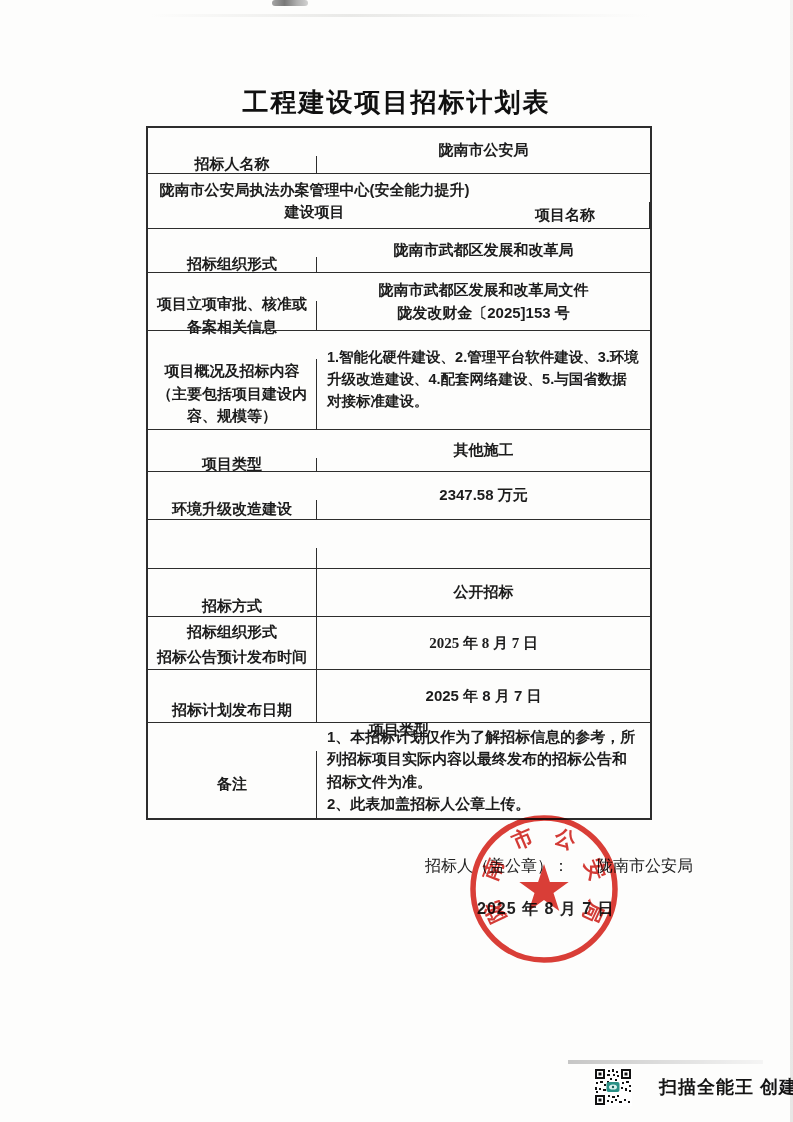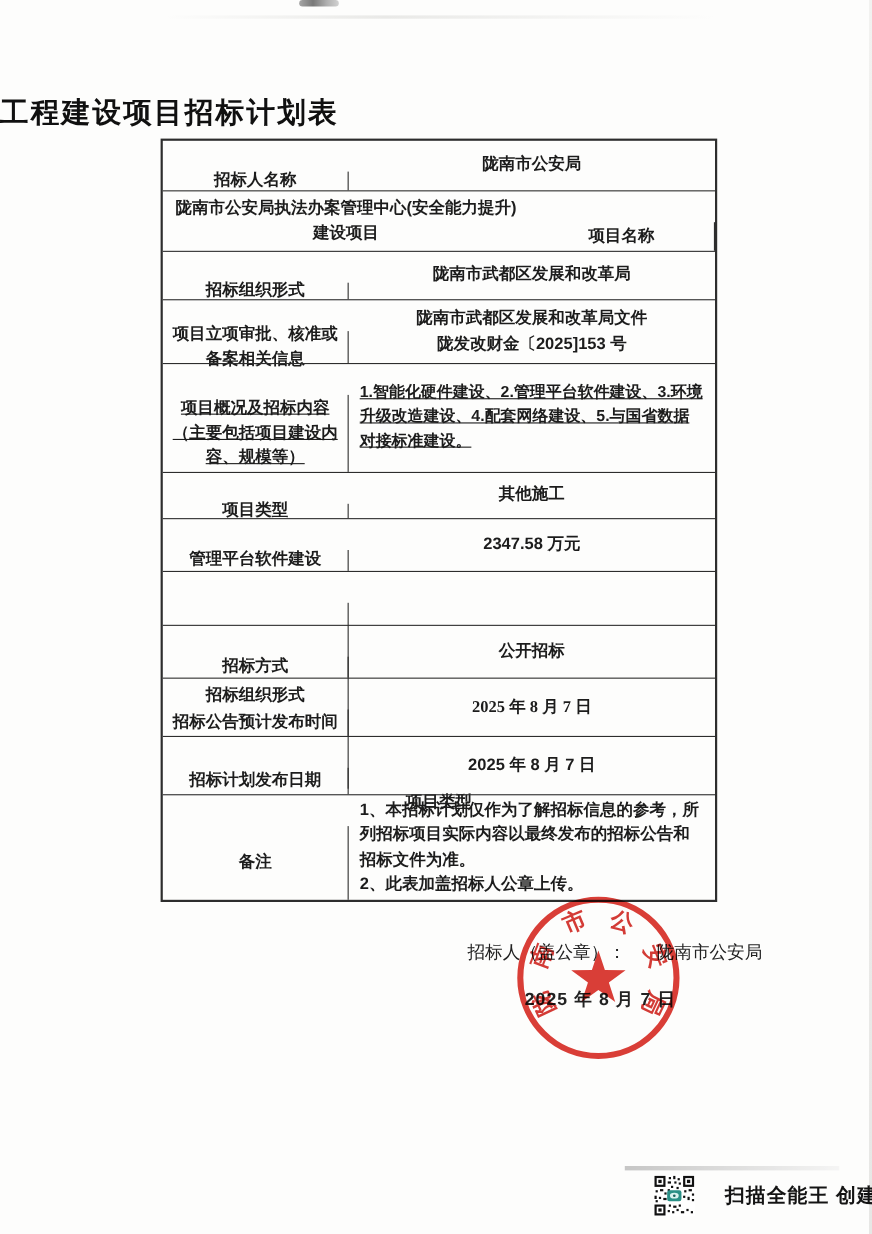--- a/index.html
+++ b/index.html
@@ -20,21 +20,21 @@
   .artifact-top2{
     position:absolute;left:150px;top:14px;width:500px;height:3px;
     background:linear-gradient(90deg,transparent,#e9e9e7 40%,transparent);
   }
   .artifact-footer{
     position:absolute;left:568px;top:1060px;width:195px;height:4px;
     background:linear-gradient(90deg,#9a9a9a,#c9c9c9 55%,#efefef);
     opacity:.55;filter:blur(.5px);
   }
   .doc-title{
-    position:absolute;left:0;top:85px;width:793px;
+    position:absolute;left:0;top:85px;width:793px;text-align:center;
     font-size:26px;font-weight:700;letter-spacing:2px;color:#101010;
   }
   
   .tender-table{
     position:absolute;left:146px;top:126px;width:506px;
     border:2px solid #2d2d2d;box-sizing:border-box;
     display:flex;flex-direction:column;
   }
   .row{display:flex;box-sizing:border-box;}
   .row + .row{border-top:1.5px solid #2d2d2d;}
@@ -43,21 +43,21 @@
     width:169px;flex:0 0 169px;border-right:1.5px solid #2d2d2d;
     justify-content:center;text-align:center;
     font-size:15px;font-weight:700;padding:2px 3px;margin-top:28px;
   }
   .cell.value{
     flex:1;justify-content:center;text-align:center;
     font-size:15px;font-weight:600;padding:2px 10px;white-space:pre-line;
   }
   .cell.value.left{justify-content:flex-start;text-align:left;}
   .r1{height:45px;} .r2{height:55px;} .r3{height:44px;} .r4{height:58px;}
-  .r5{height:99px;text-decoration:underline;} .r6{height:42px;} .r7{height:48px;} .r8{height:49px;flex-direction:column;}
+  .r5{height:99px;} .r6{height:42px;} .r7{height:48px;} .r8{height:49px;flex-direction:column;}
   .r9{height:48px;} .r10{height:53px;font-family:Liberation Serif, serif;} .r11{height:53px;} .r12{height:96px;}
   .r5 .value{font-size:14.5px;}
   
   .sig-line{
     position:absolute;left:425px;top:856px;font-size:16px;font-weight:400;color:#222;
     white-space:nowrap;
   }
   .sig-name{margin-left:28px;}
   .sig-date{
     position:absolute;left:477px;top:899px;font-size:16px;font-weight:600;color:#222;
@@ -109,21 +109,21 @@
     </div>
     <div class="row r5">
       <div class="cell label">项目概况及招标内容（主要包括项目建设内容、规模等）</div>
       <div class="cell value left">1.智能化硬件建设、2.管理平台软件建设、3.环境升级改造建设、4.配套网络建设、5.与国省数据对接标准建设。</div>
     </div>
     <div class="row r6">
       <div class="cell label">项目类型</div>
       <div class="cell value">其他施工</div>
     </div>
     <div class="row r7">
-      <div class="cell label">管理平台软件建设</div>
+      <div class="cell label">环境升级改造建设</div>
       <div class="cell value">2347.58 万元</div>
     </div>
     <div class="row r8">
       <div class="cell label">招标组织形式</div>
       <div class="cell value">项目类型</div>
     </div>
     <div class="row r9">
       <div class="cell label">招标方式</div>
       <div class="cell value">公开招标</div>
     </div>

